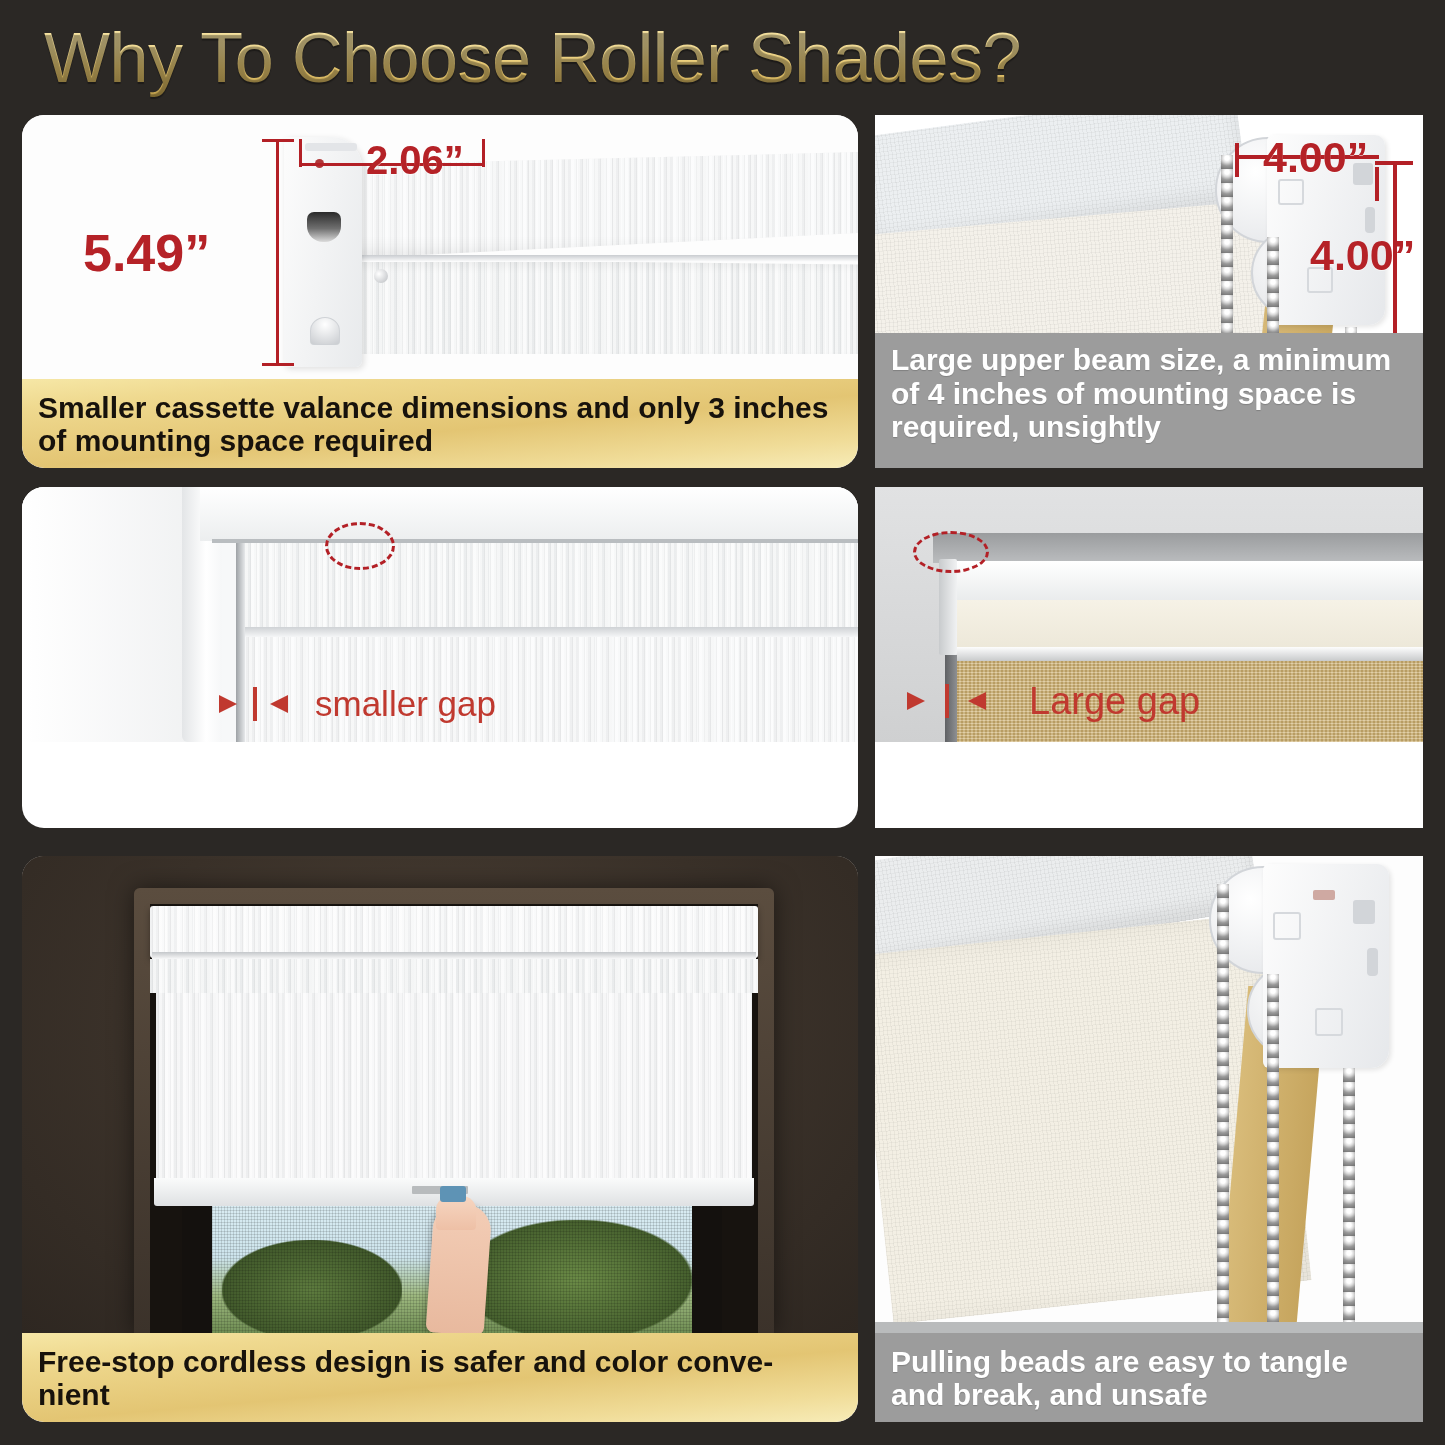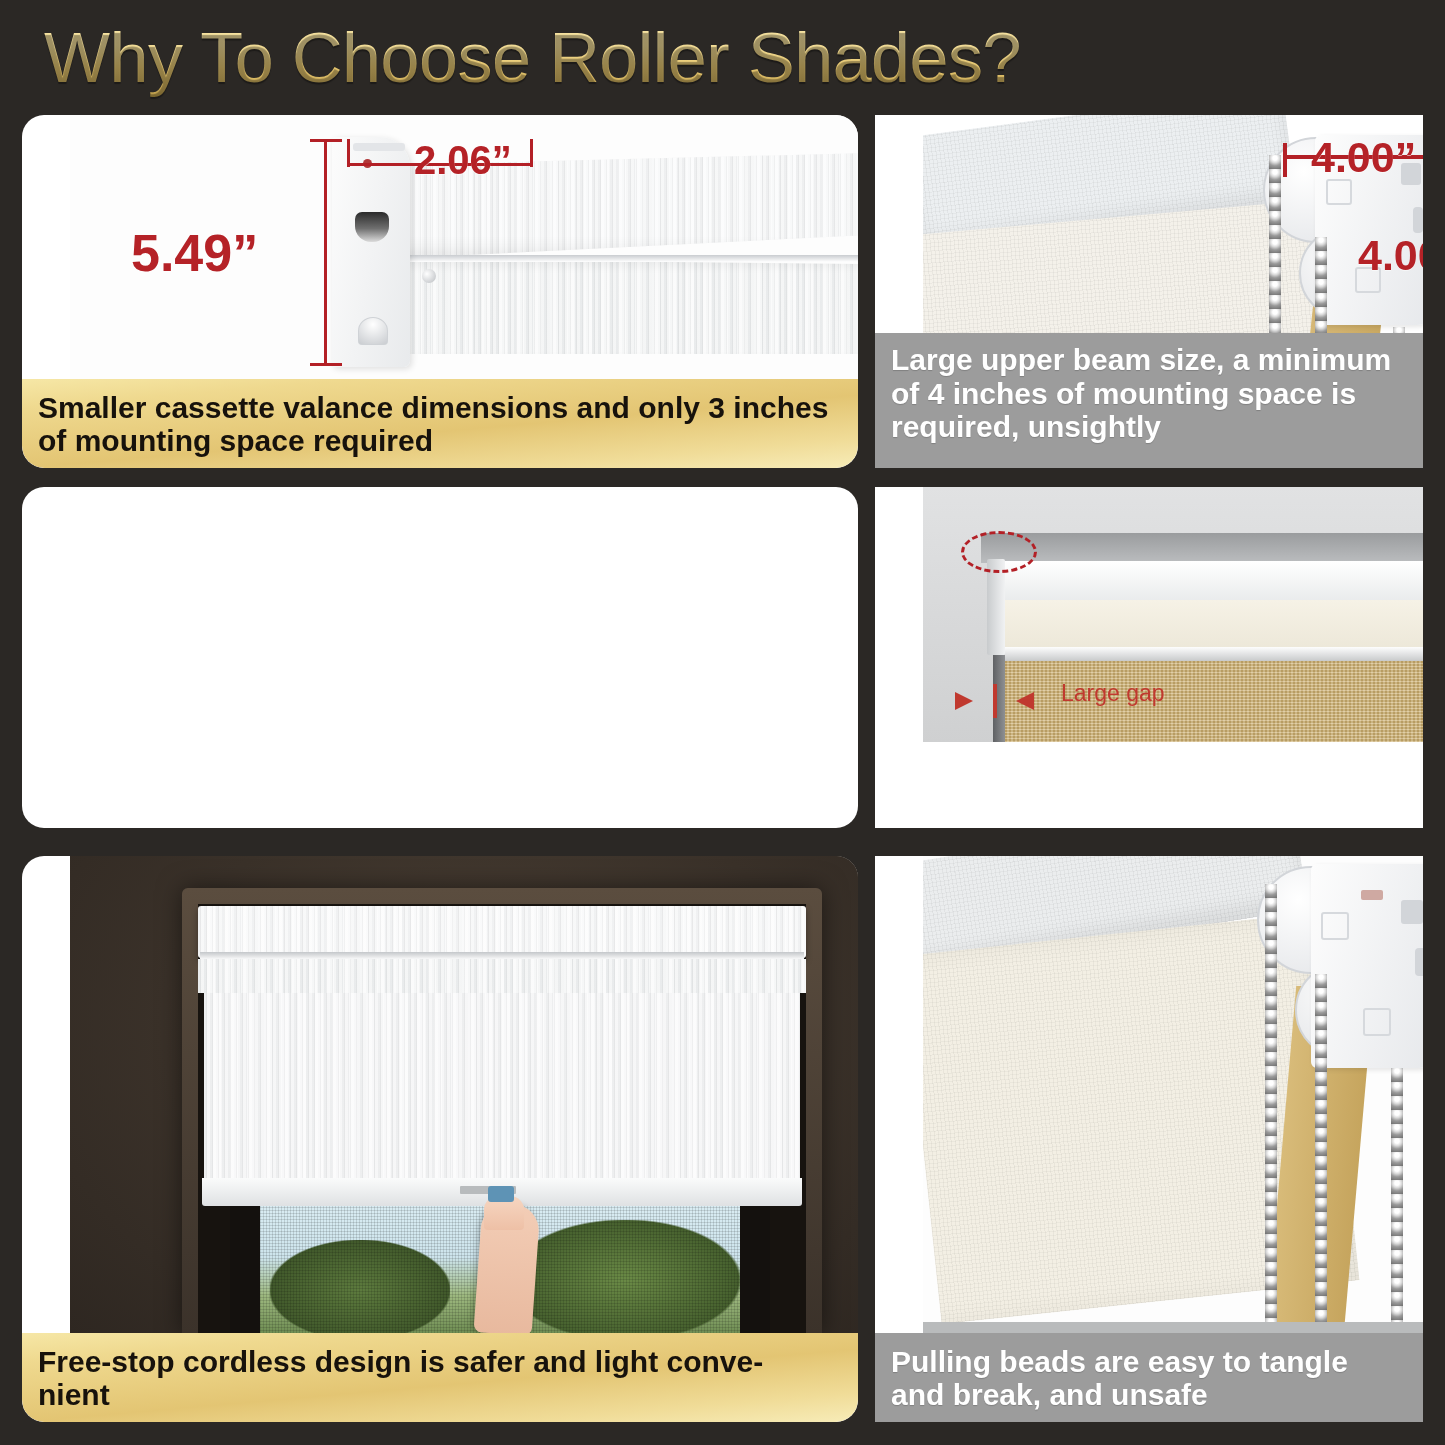--- a/index.html
+++ b/index.html
@@ -20,21 +20,21 @@
     -webkit-text-fill-color: transparent; color: #e8cc7e;
     text-shadow: 0 2px 1px rgba(0,0,0,0.35);
     white-space: nowrap;
   }
 
   
   .panel { position: absolute; overflow: hidden; background:#fff; }
   .panel.left  { border-radius: 22px; }
   .panel.right { border-radius: 0; }
 
-  .photo { position: absolute; left:0; right:0; top:0; overflow:hidden;margin-left:48px; }
+  .photo { position: absolute; left:0; right:0; top:0; overflow:hidden; }
 
   
   .cap {
     position: absolute; left: 0; right: 0; bottom: 0;
     padding: 12px 14px 10px 16px;
     font-weight: bold; line-height: 1.12;
     white-space: pre-line;
   }
   .cap.gold {
     background: linear-gradient(175deg,#f6e7a6 0%,#efd98f 18%,#e3c573 55%,#f0dc98 82%,#f7ecb8 100%);
@@ -158,20 +158,42 @@
 
       <div class="dimline" style="left:518px;top:48px;width:4px;height:184px;"></div>
       <div class="dimline" style="left:500px;top:46px;width:38px;height:4px;"></div>
       <div class="dimline" style="left:500px;top:228px;width:38px;height:4px;"></div>
       <div class="dimtxt" style="left:435px;top:116px;font-size:43px;">4.00”</div>
     </div>
     <div class="cap gray" style="padding-top:10px;padding-bottom:24px;">Large upper beam size, a minimum of 4 inches of mounting space is required, unsightly</div>
   </div>
 
   <div class="panel left" style="left:22px; top:487px; width:836px; height:341px;">
+    <div class="photo" style="height:255px; background:#f7f8f9;">
+
+      <div style="position:absolute;left:0;top:0;width:180px;height:255px;
+           background:linear-gradient(90deg,#ffffff,#f0f1f2);"></div>
+      <div style="position:absolute;left:160px;top:0;width:40px;height:255px;
+           background:linear-gradient(90deg,#e3e5e7,#ffffff 60%,#f6f7f8);border-radius:0 0 0 6px;"></div>
+      <div style="position:absolute;left:178px;top:0;width:658px;height:54px;
+           background:linear-gradient(180deg,#ffffff,#eceeef);"></div>
+      <div style="position:absolute;left:190px;top:52px;width:646px;height:4px;background:#b9bdc0;"></div>
+
+      <div class="wood-tex" style="position:absolute;left:220px;top:56px;width:616px;height:88px;background-color:#f0f2f3;"></div>
+      <div style="position:absolute;left:220px;top:140px;width:616px;height:10px;background:linear-gradient(180deg,#cfd2d5,#f5f6f7);"></div>
+      <div class="wood-tex" style="position:absolute;left:224px;top:150px;width:612px;height:105px;background-color:#f3f4f5;"></div>
+      <div style="position:absolute;left:214px;top:56px;width:9px;height:199px;background:linear-gradient(90deg,#9ea2a6,#e6e8ea);"></div>
+
+      <div class="dashcircle" style="left:303px;top:35px;width:70px;height:48px;"></div>
+
+      <div class="arrow-r" style="left:197px;top:208px;"></div>
+      <div class="tickbar" style="left:231px;top:200px;height:34px;"></div>
+      <div class="arrow-l" style="left:248px;top:208px;"></div>
+      <div class="gaptxt" style="left:293px;top:197px;font-size:35px;">smaller gap</div>
+    </div>
   </div>
 
   <div class="panel right" style="left:875px; top:487px; width:548px; height:341px;">
     <div class="photo" style="height:255px; background:#d9dadb;">
       <div style="position:absolute;left:0;top:0;width:548px;height:255px;background:linear-gradient(180deg,#e1e2e3,#cfd0d1);"></div>
       <div style="position:absolute;left:58px;top:46px;width:490px;height:30px;background:linear-gradient(180deg,#9a9c9e,#bbbdbf);"></div>
       <div style="position:absolute;left:64px;top:74px;width:484px;height:42px;background:linear-gradient(180deg,#ffffff,#e8eaeb);border-radius:0 0 4px 4px;"></div>
       <div style="position:absolute;left:76px;top:113px;width:472px;height:52px;background:linear-gradient(180deg,#f6f2e6,#ece7d8);"></div>
       <div style="position:absolute;left:76px;top:160px;width:472px;height:14px;background:linear-gradient(180deg,#fdfdfd,#c8cacb);"></div>
       <div style="position:absolute;left:78px;top:174px;width:470px;height:81px;
@@ -179,21 +201,21 @@
            background-image:repeating-linear-gradient(0deg, rgba(255,255,255,0.25) 0 1px, rgba(0,0,0,0.06) 1px 3px),
                             repeating-linear-gradient(90deg, rgba(0,0,0,0.05) 0 2px, rgba(255,255,255,0.2) 2px 4px);"></div>
       <div style="position:absolute;left:70px;top:168px;width:12px;height:87px;background:linear-gradient(90deg,#5f6164,#8e9093);"></div>
       <div style="position:absolute;left:64px;top:72px;width:18px;height:96px;background:linear-gradient(90deg,#c8cbcd,#f1f2f3);border-radius:2px;"></div>
 
       <div class="dashcircle" style="left:38px;top:44px;width:76px;height:42px;"></div>
 
       <div class="arrow-r" style="left:32px;top:205px;"></div>
       <div class="tickbar" style="left:70px;top:197px;height:34px;"></div>
       <div class="arrow-l" style="left:93px;top:205px;"></div>
-      <div class="gaptxt" style="left:138px;top:193px;font-size:23px;">Large gap</div>
+      <div class="gaptxt" style="left:138px;top:193px;font-size:38px;padding-left:16px;">Large gap</div>
     </div>
   </div>
 
   <div class="panel left" style="left:22px; top:856px; width:836px; height:566px;">
     <div class="photo" style="height:478px; background:#3a322a;">
       <div style="position:absolute;left:0;top:0;width:836px;height:478px;
            background:radial-gradient(ellipse at 50% 35%, #4a3f34 0%, #3a3129 55%, #2e2721 100%);"></div>
 
       <div style="position:absolute;left:112px;top:32px;width:640px;height:446px;
            background:linear-gradient(180deg,#5b4d3f,#3b322a);border-radius:6px 6px 0 0;box-shadow:0 0 24px rgba(0,0,0,0.5);"></div>
@@ -218,21 +240,21 @@
       </div>
       <div style="position:absolute;left:160px;top:350px;width:30px;height:128px;background:#14110e;"></div>
       <div style="position:absolute;left:670px;top:350px;width:30px;height:128px;background:#14110e;"></div>
 
       <div style="position:absolute;left:408px;top:348px;width:58px;height:130px;
            background:linear-gradient(180deg,#f3cdb6,#e8b99e);border-radius:26px 26px 8px 8px;transform:rotate(4deg);box-shadow:-2px 0 6px rgba(0,0,0,0.25);"></div>
       <div style="position:absolute;left:414px;top:340px;width:40px;height:34px;
            background:linear-gradient(180deg,#f6d6c1,#eec0a6);border-radius:14px 14px 4px 4px;"></div>
       <div style="position:absolute;left:418px;top:330px;width:26px;height:16px;background:#5e93b5;border-radius:3px;"></div>
     </div>
-    <div class="cap gold">Free-stop cordless design is safer and light conve-
+    <div class="cap gold">Free-stop cordless design is safer and color conve-
 nient</div>
   </div>
 
   <div class="panel right" style="left:875px; top:856px; width:548px; height:566px;">
     <div class="photo" style="height:478px; background:#ffffff;">
       <div style="position:absolute;left:0;top:0;width:548px;height:478px;background:#fdfdfd;"></div>
 
       <div class="weave-tex" style="position:absolute;left:-18px;top:8px;width:400px;height:108px;
            background-color:#ebedee; transform:rotate(-9deg); transform-origin:0 50%;
            box-shadow: inset 0 -12px 18px rgba(0,0,0,0.08);"></div>

